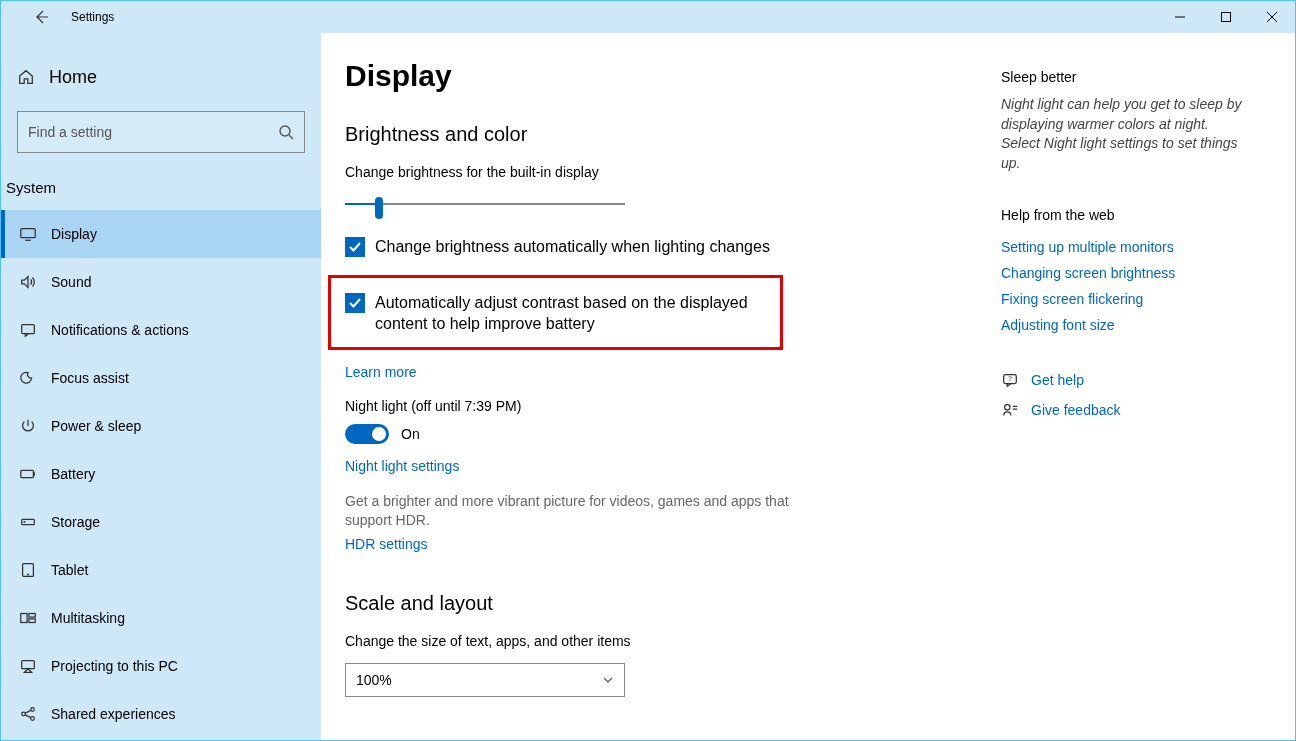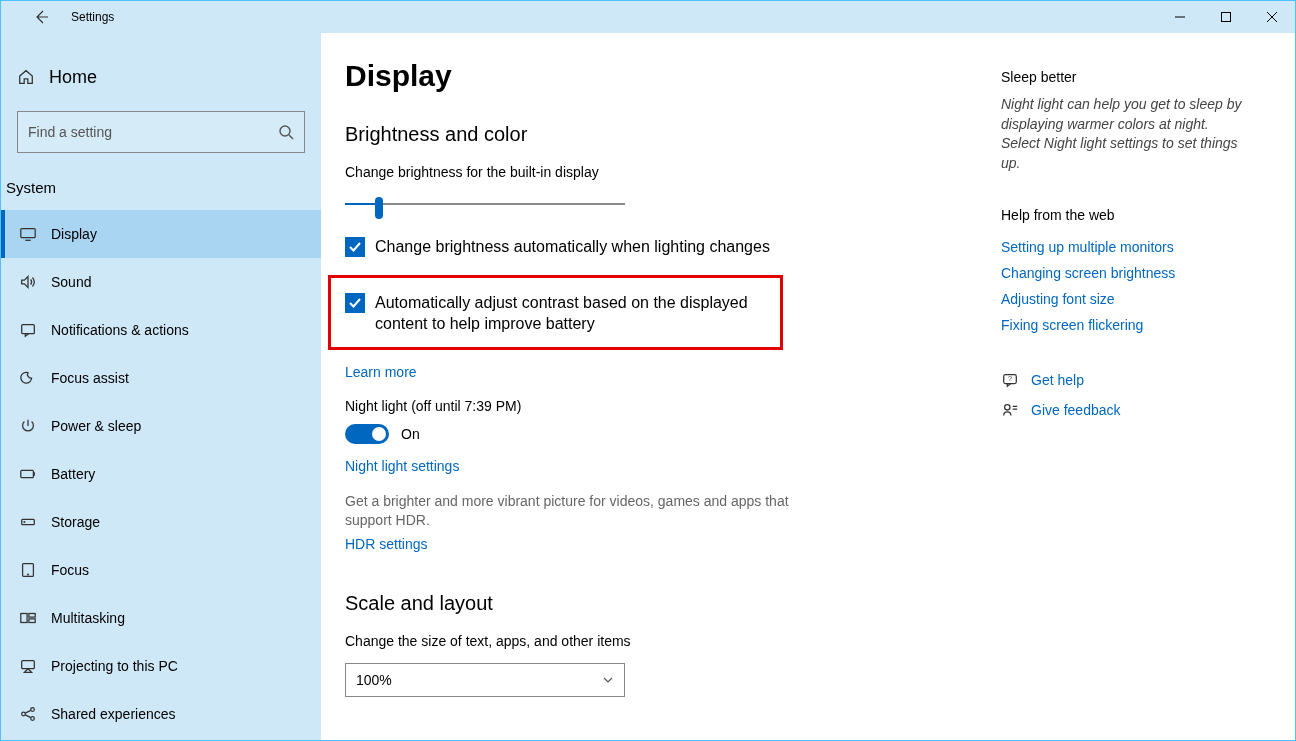--- a/index.html
+++ b/index.html
@@ -157,21 +157,21 @@
               <rect x="3" y="7" width="14" height="6" rx="1"></rect>
               <circle cx="6" cy="10" r="0.5" fill="currentColor"></circle>
             </svg>
             <span class="nav-label">Storage</span>
           </div>
         <div class="nav-item">
             <svg viewBox="0 0 20 20" fill="none" stroke="currentColor" stroke-width="1.4">
               <rect x="4" y="3" width="12" height="14" rx="1"></rect>
               <circle cx="10" cy="15" r="0.5" fill="currentColor"></circle>
             </svg>
-            <span class="nav-label">Focus</span>
+            <span class="nav-label">Tablet</span>
           </div>
         <div class="nav-item">
             <svg viewBox="0 0 20 20" fill="none" stroke="currentColor" stroke-width="1.4">
               <rect x="2" y="5" width="7" height="10"></rect>
               <rect x="11" y="5" width="7" height="4"></rect>
               <rect x="11" y="11" width="7" height="4"></rect>
             </svg>
             <span class="nav-label">Multitasking</span>
           </div>
         <div class="nav-item">
@@ -248,22 +248,22 @@
       </div>
 
       <div class="right-col">
         <div class="rc-heading">Sleep better</div>
         <div class="rc-text">Night light can help you get to sleep by displaying warmer colors at night. Select Night light settings to set things up.</div>
 
         <div class="rc-heading">Help from the web</div>
         <div class="rc-links" style="margin-top:16px;margin-bottom:38px">
           <a class="link">Setting up multiple monitors</a>
           <a class="link">Changing screen brightness</a>
+          <a class="link">Fixing screen flickering</a>
           <a class="link">Adjusting font size</a>
-          <a class="link">Fixing screen flickering</a>
         </div>
 
         <div class="rc-action">
           <svg viewBox="0 0 20 20" fill="none" stroke="currentColor" stroke-width="1.4">
               <rect x="3" y="4" width="14" height="10" rx="2"></rect>
               <path d="M7 14 L7 17 L11 14"></path>
               <text x="10" y="11" font-size="8" text-anchor="middle" fill="currentColor" stroke="none">?</text>
             </svg>
           <a class="link">Get help</a>
         </div>

